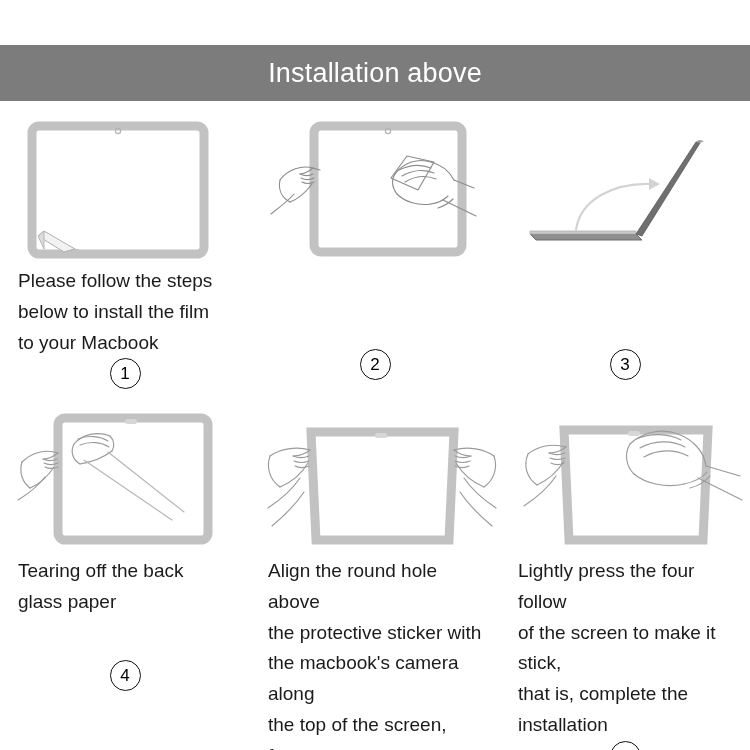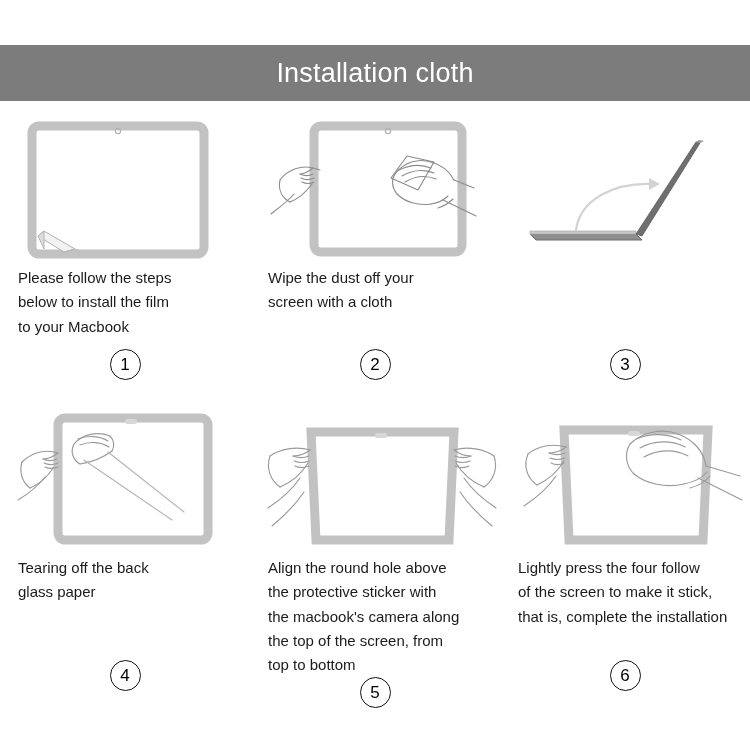--- a/index.html
+++ b/index.html
@@ -56,21 +56,21 @@
   .step-row-2 .step-cell { height: 305px; }
 
   .illo-box {
     width: 100%;
     height: 140px;
     position: relative;
   }
   .illo-box svg { display: block; overflow: visible; }
 
   .step-caption {
-    font-size: 15px;
+    font-size: 19px;
     line-height: 1.62;
     color: #1b1b1b;
     margin-top: 8px;
     white-space: pre-line;
     font-family: "Liberation Sans", sans-serif;
   }
 
   .step-badge-wrap {
     width: 100%;
     display: flex;
@@ -90,21 +90,21 @@
     color: #000000;
     line-height: 1;
     font-family: "Liberation Sans", sans-serif;
   }
   .row2 .step-badge-wrap { padding-bottom: 22px; }
 </style>
 </head>
 <body>
 
 <div class="header-band">
-  <div class="header-title">Installation cloth</div>
+  <div class="header-title">Installation above</div>
 </div>
 
 <div class="steps-grid">
 
   <div class="step-row-1" style="display:flex;width:750px;">
 
     <div class="step-cell">
       <div class="illo-box">
         <svg width="214" height="140" viewBox="0 0 214 140">
 
@@ -157,22 +157,20 @@
             <path d="M134 58 C144 52, 156 51, 166 55"></path>
             <path d="M137 64 C147 58, 158 57, 168 61"></path>
             <path d="M127 56 C123 62, 124 70, 129 76"></path>
             <path d="M129 76 C137 84, 150 88, 163 86"></path>
             <path d="M163 86 C170 85, 176 82, 180 78"></path>
             <path d="M175 82 L208 98"></path>
             <path d="M170 90 C176 88, 181 85, 185 81"></path>
           </g>
         </svg>
       </div>
-      <div class="step-caption">Wipe the dust off your
-screen with a cloth</div>
       <div class="step-badge-wrap">
         <div class="step-badge">2</div>
       </div>
     </div>
 
     <div class="step-cell">
       <div class="illo-box">
         <svg width="226" height="140" viewBox="0 0 226 140">
 
           <g>

